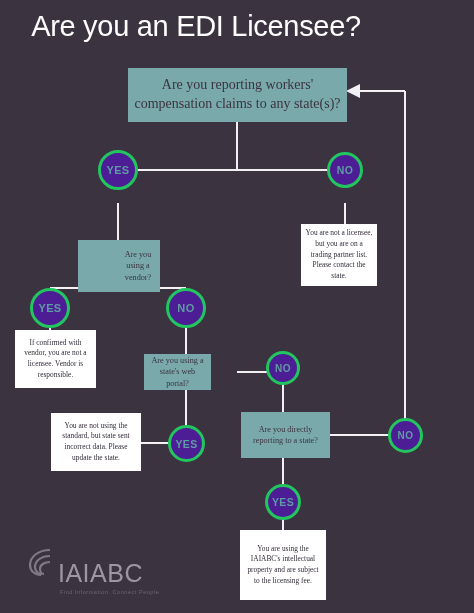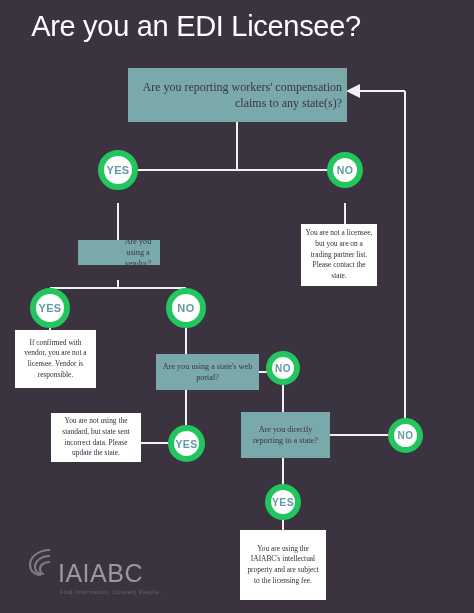--- a/index.html
+++ b/index.html
@@ -49,21 +49,21 @@
     font-family: "Liberation Serif", serif;
     font-size: 8.2px;
     line-height: 1.35;
     text-align: center;
     display: flex;
     align-items: center;
     justify-content: center;
     padding: 3px 5px;
     box-sizing: border-box;
   }
-  .qbox.big { font-size: 12px; text-align: right; }
+  .qbox.big { font-size: 14px; }
 
   
   .wbox {
     position: absolute;
     background: #ffffff;
     color: #332c38;
     font-family: "Liberation Serif", serif;
     font-size: 7.4px;
     line-height: 1.45;
     text-align: center;
@@ -71,22 +71,22 @@
     align-items: center;
     justify-content: center;
     padding: 3px 4px;
     box-sizing: border-box;
   }
 
   
   .node {
     position: absolute;
     border-radius: 50%;
-    background: #ffffff;
-    border: 6px solid #22c55e;
+    background: #4c1d95;
+    border: 3px solid #22c55e;
     color: #5f9ba3;
     font-family: "Liberation Sans", sans-serif;
     font-weight: bold;
     display: flex;
     align-items: center;
     justify-content: center;
     box-sizing: border-box;
     letter-spacing: 0.4px;
     text-align: right;
   }
@@ -172,31 +172,31 @@
 
       <line x1="405" y1="420" x2="405" y2="91"></line>
       <line x1="405" y1="91" x2="360" y2="91"></line>
     </g>
 
     <polygon points="346,91 360,84 360,98" fill="#f2f0f2"></polygon>
   </svg>
 
   <div class="qbox big" style="left:128px; top:68px; width:219px; height:54px;">Are you reporting workers' compensation claims to any state(s)?</div>
 
-  <div class="qbox" style="left:78px; top:240px; width:82px; height:25px;padding-left:43px;">Are you using a vendor?</div>
-
-  <div class="qbox" style="left:156px; top:354px; width:103px; height:36px;">Are you using a state's web portal?</div>
+  <div class="qbox" style="left:78px; top:240px; width:82px; height:52px;padding-left:43px;">Are you using a vendor?</div>
+
+  <div class="qbox" style="left:144px; top:354px; width:67px; height:36px;">Are you using a state's web portal?</div>
 
   <div class="qbox" style="left:241px; top:412px; width:89px; height:46px;text-align:center;">Are you directly reporting to a state?</div>
 
   <div class="wbox" style="left:301px; top:224px; width:76px; height:62px;">You are not a licensee, but you are on a trading partner list. Please contact the state.</div>
 
   <div class="wbox" style="left:15px; top:330px; width:81px; height:58px;">If confirmed with vendor, you are not a licensee. Vendor is responsible.</div>
 
-  <div class="wbox" style="left:51px; top:413px; width:90px; height:49px;">You are not using the standard, but state sent incorrect data. Please update the state.</div>
+  <div class="wbox" style="left:51px; top:413px; width:90px; height:58px;">You are not using the standard, but state sent incorrect data. Please update the state.</div>
 
   <div class="wbox" style="left:240px; top:530px; width:86px; height:70px;">You are using the IAIABC's intellectual property and are subject to the licensing fee.</div>
 
   <div class="node" style="left:98px; top:150px; width:40px; height:40px; font-size:11px;">YES</div>
 
   <div class="node" style="left:327px; top:152px; width:36px; height:36px; font-size:10.5px;">NO</div>
 
   <div class="node" style="left:30px; top:288px; width:40px; height:40px; font-size:11px;">YES</div>
 
   <div class="node" style="left:166px; top:288px; width:40px; height:40px; font-size:11px;">NO</div>

